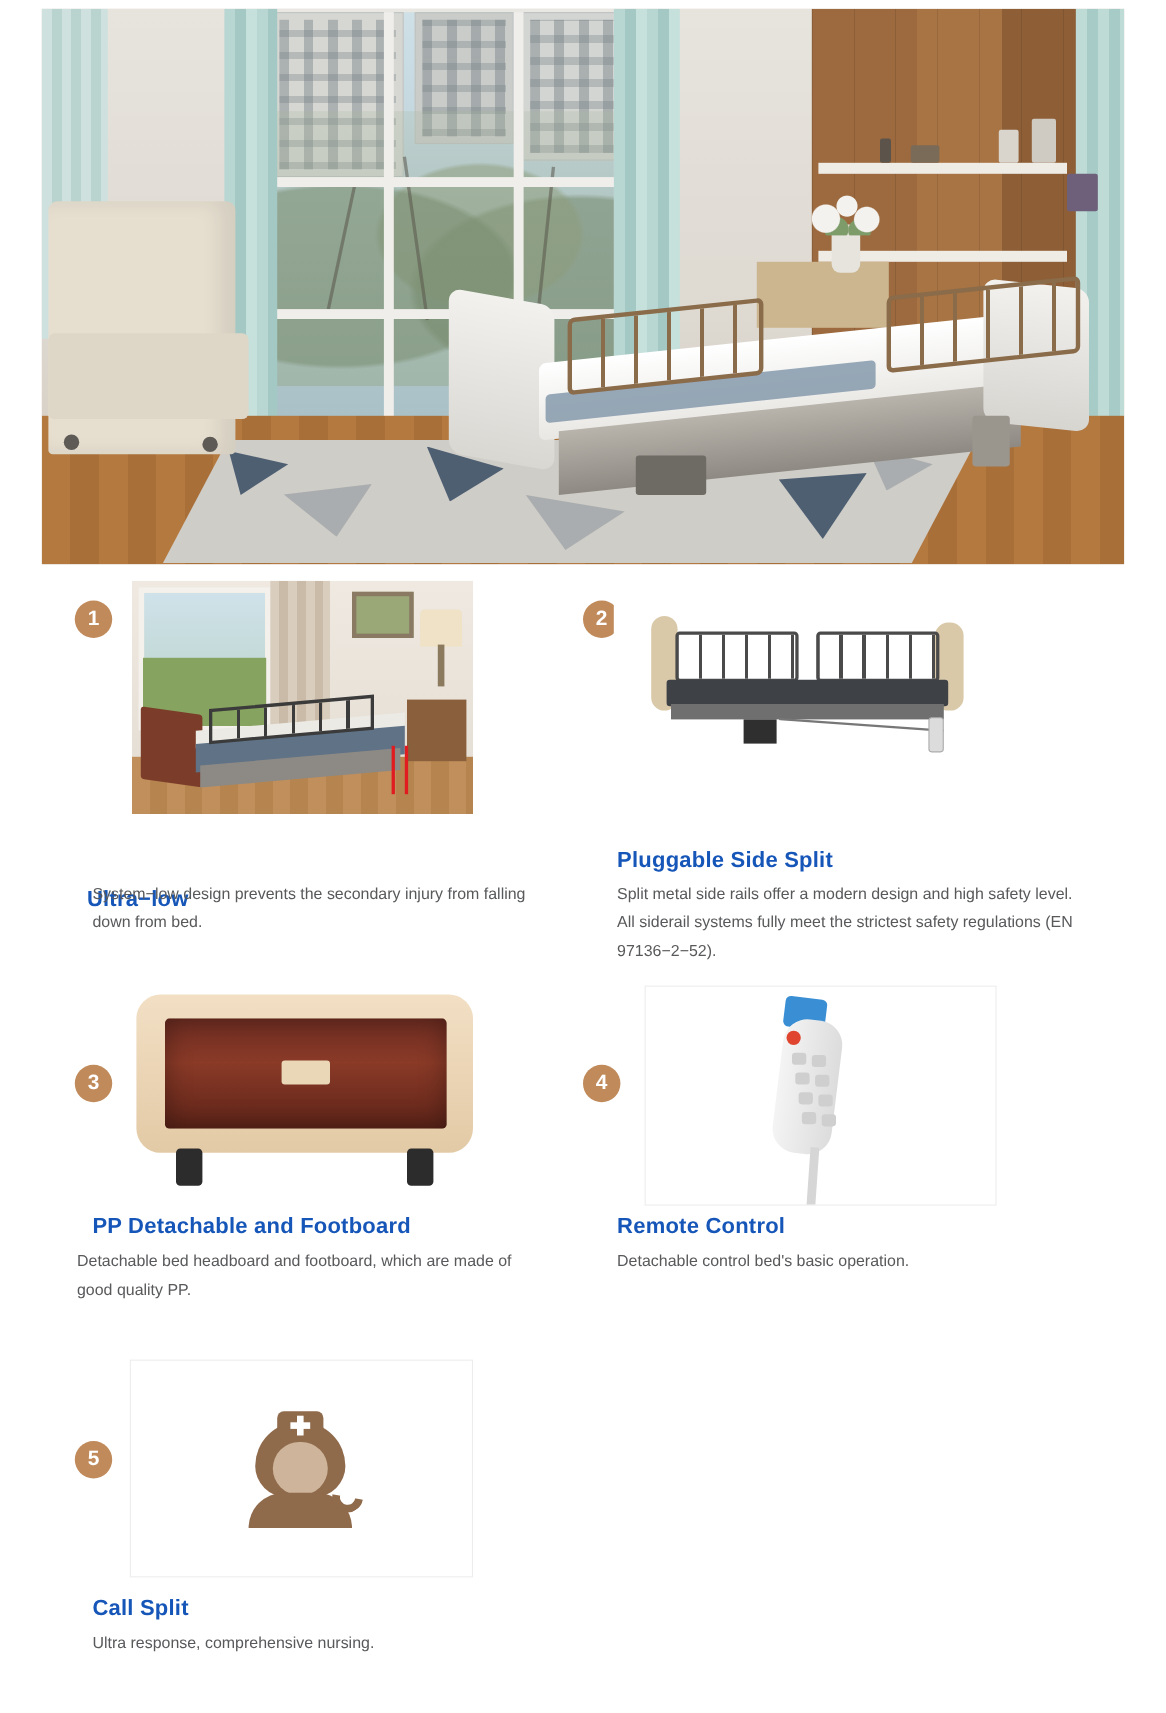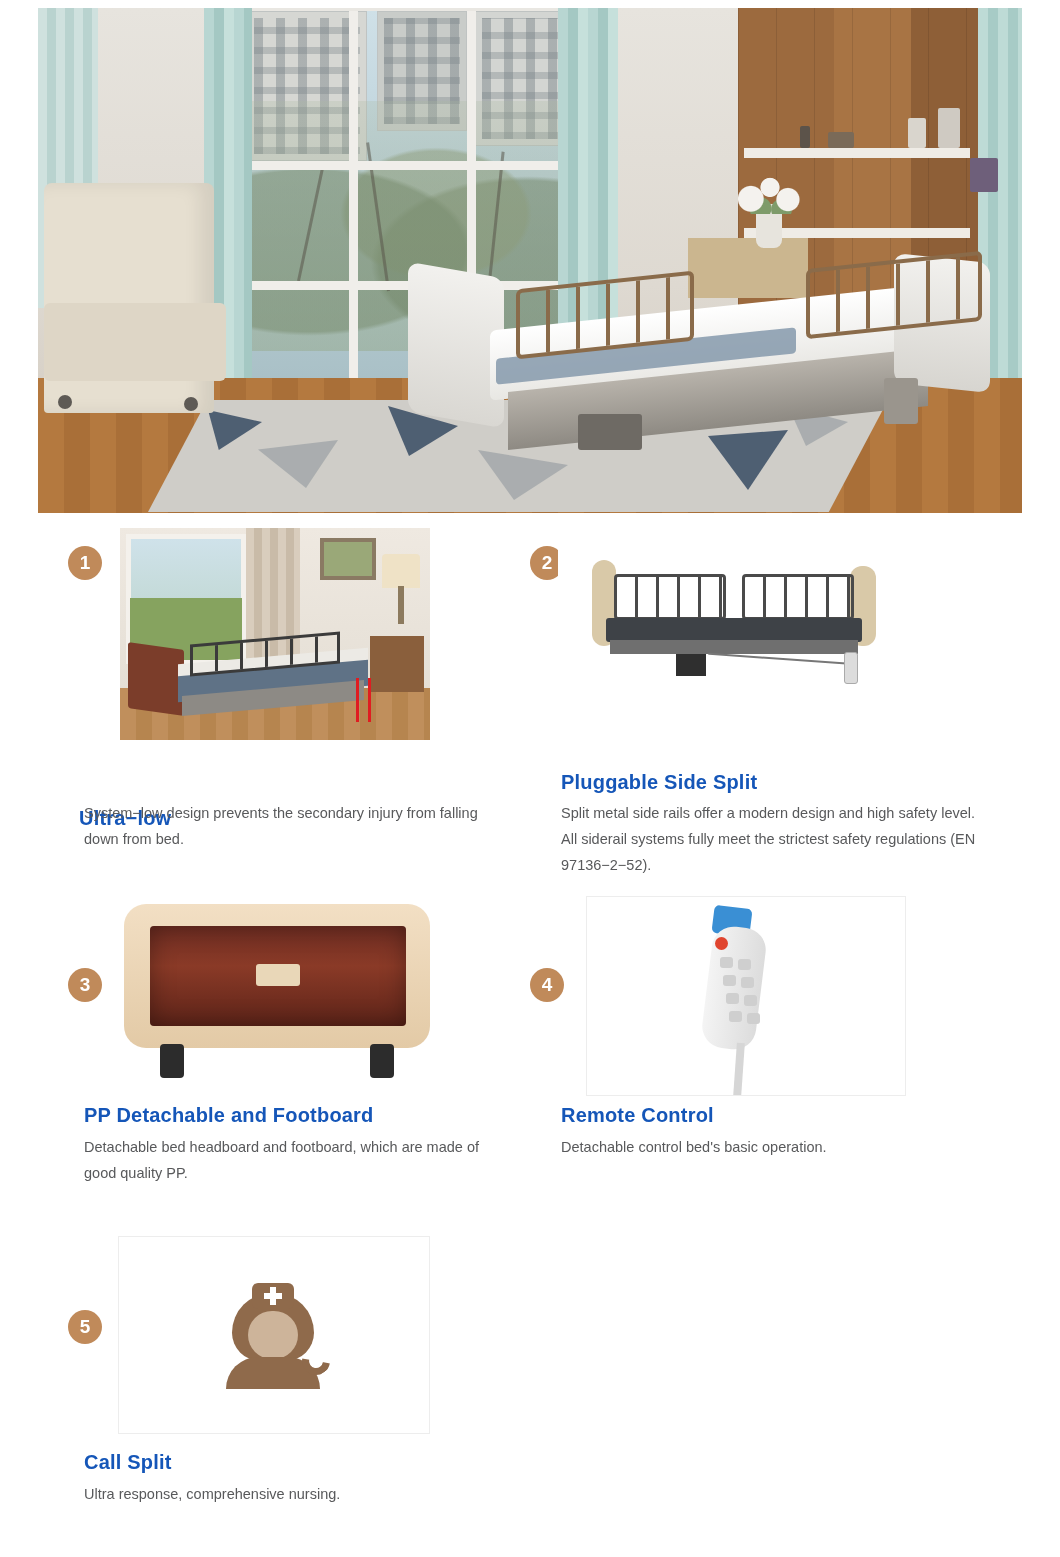--- a/index.html
+++ b/index.html
@@ -404,21 +404,21 @@
       <div class="feat">
         <div class="badge" style="left:68px; top:72px;">3</div>
         <div class="thumb t3">
           <div class="hb-outer"></div>
           <div class="hb-inner"></div>
           <div class="hb-clip"></div>
           <div class="hb-leg" style="left:42px; top:148px;"></div>
           <div class="hb-leg" style="left:252px; top:148px;"></div>
         </div>
         <div class="feat-title" style="left:84px; top:208px;">PP Detachable and Footboard</div>
-        <div class="feat-desc" style="left:84px; top:238px; width:420px;">Detachable bed headboard and footboard, which are made of good quality PP.</div>
+        <div class="feat-desc" style="left:70px; top:238px; width:420px;">Detachable bed headboard and footboard, which are made of good quality PP.</div>
       </div>
 
       <div class="feat">
         <div class="badge" style="left:530px; top:72px;">4</div>
         <div class="thumb t4">
           <div class="rc-top"></div>
           <div class="rc-body"></div>
           <div class="rc-logo"></div>
           <div class="rc-btn" style="left:133px; top:60px;"></div>
           <div class="rc-btn" style="left:151px; top:62px;"></div>

